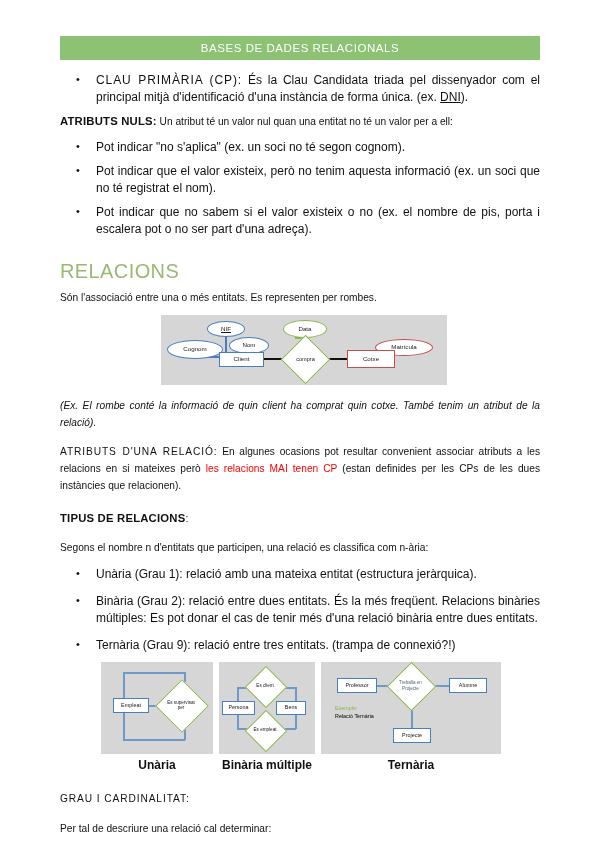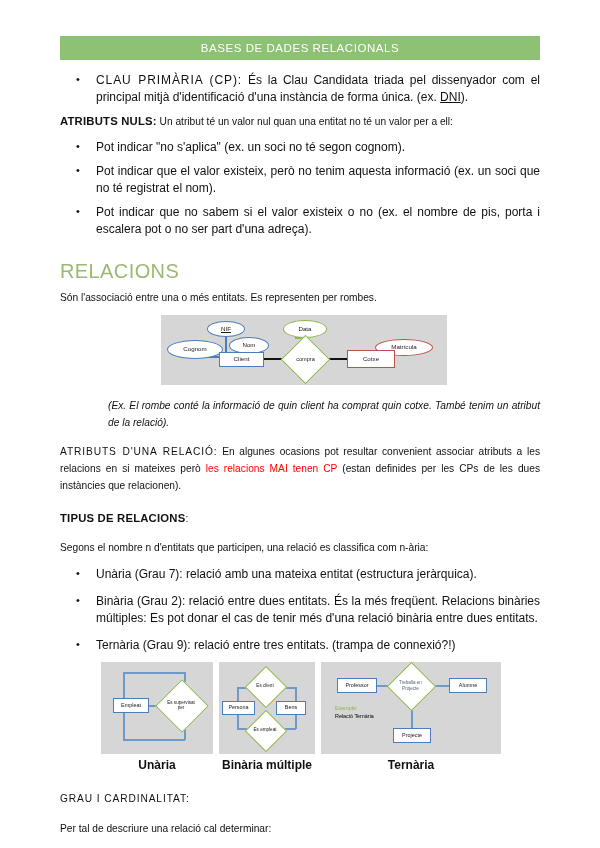--- a/index.html
+++ b/index.html
@@ -128,33 +128,33 @@
       <div class="node ell b-green" style="left:122px;top:5px;width:44px;height:18px;">Data</div>
       <div class="node ell b-red" style="left:214px;top:24px;width:58px;height:17px;">Matrícula</div>
 
       <div class="node b-blue" style="left:58px;top:37px;width:45px;height:15px;">Client</div>
       <div class="node b-red" style="left:186px;top:35px;width:48px;height:18px;">Cotxe</div>
 
       <div class="diamond" style="left:127px;top:27px;"></div>
       <div class="diamond-t" style="left:127px;top:27px;width:35px;height:35px;">compra</div>
     </div>
 
-    <p class="body-text ital" style="margin-top:12px;margin-left:48px;">(Ex. El rombe conté la informació de quin client ha comprat quin cotxe. També tenim un atribut de la relació).</p>
+    <p class="body-text ital" style="margin-top:12px;">(Ex. El rombe conté la informació de quin client ha comprat quin cotxe. També tenim un atribut de la relació).</p>
 
     <p class="body-text" style="margin-top:12px;">
       <span class="spaced">ATRIBUTS D'UNA RELACIÓ:</span><span> En algunes ocasions pot resultar convenient associar atributs a les relacions en si mateixes però </span><span class="red">les relacions MAI tenen CP</span><span> (estan definides per les CPs de les dues instàncies que relacionen).</span>
     </p>
 
     <p class="body-text-l" style="margin-top:16px;">
       <span class="lbl-bold" style="font-size:11.3px;">TIPUS DE RELACIONS</span><span>:</span>
     </p>
     <p class="body-text-l" style="margin-top:12px;">Segons el nombre n d'entitats que participen, una relació es classifica com n-ària:</p>
 
     <ul class="bullets" style="margin-top:10px;">
-      <li style="margin-bottom:10px;">Unària (Grau 7): relació amb una mateixa entitat (estructura jeràrquica).</li>
+      <li style="margin-bottom:10px;">Unària (Grau 1): relació amb una mateixa entitat (estructura jeràrquica).</li>
       <li style="margin-bottom:10px;">Binària (Grau 2): relació entre dues entitats. És la més freqüent. Relacions binàries múltiples: Es pot donar el cas de tenir més d'una relació binària entre dues entitats.</li>
       <li>Ternària (Grau 9): relació entre tres entitats. (trampa de connexió?!)</li>
     </ul>
 
     <div class="panels">
 
       <div class="panel p1">
         <div class="pln" style="left:22px;top:10px;width:62px;height:1.6px;"></div>
         <div class="pln" style="left:22px;top:10px;width:1.6px;height:68px;"></div>
         <div class="pln" style="left:22px;top:77px;width:62px;height:1.6px;"></div>

